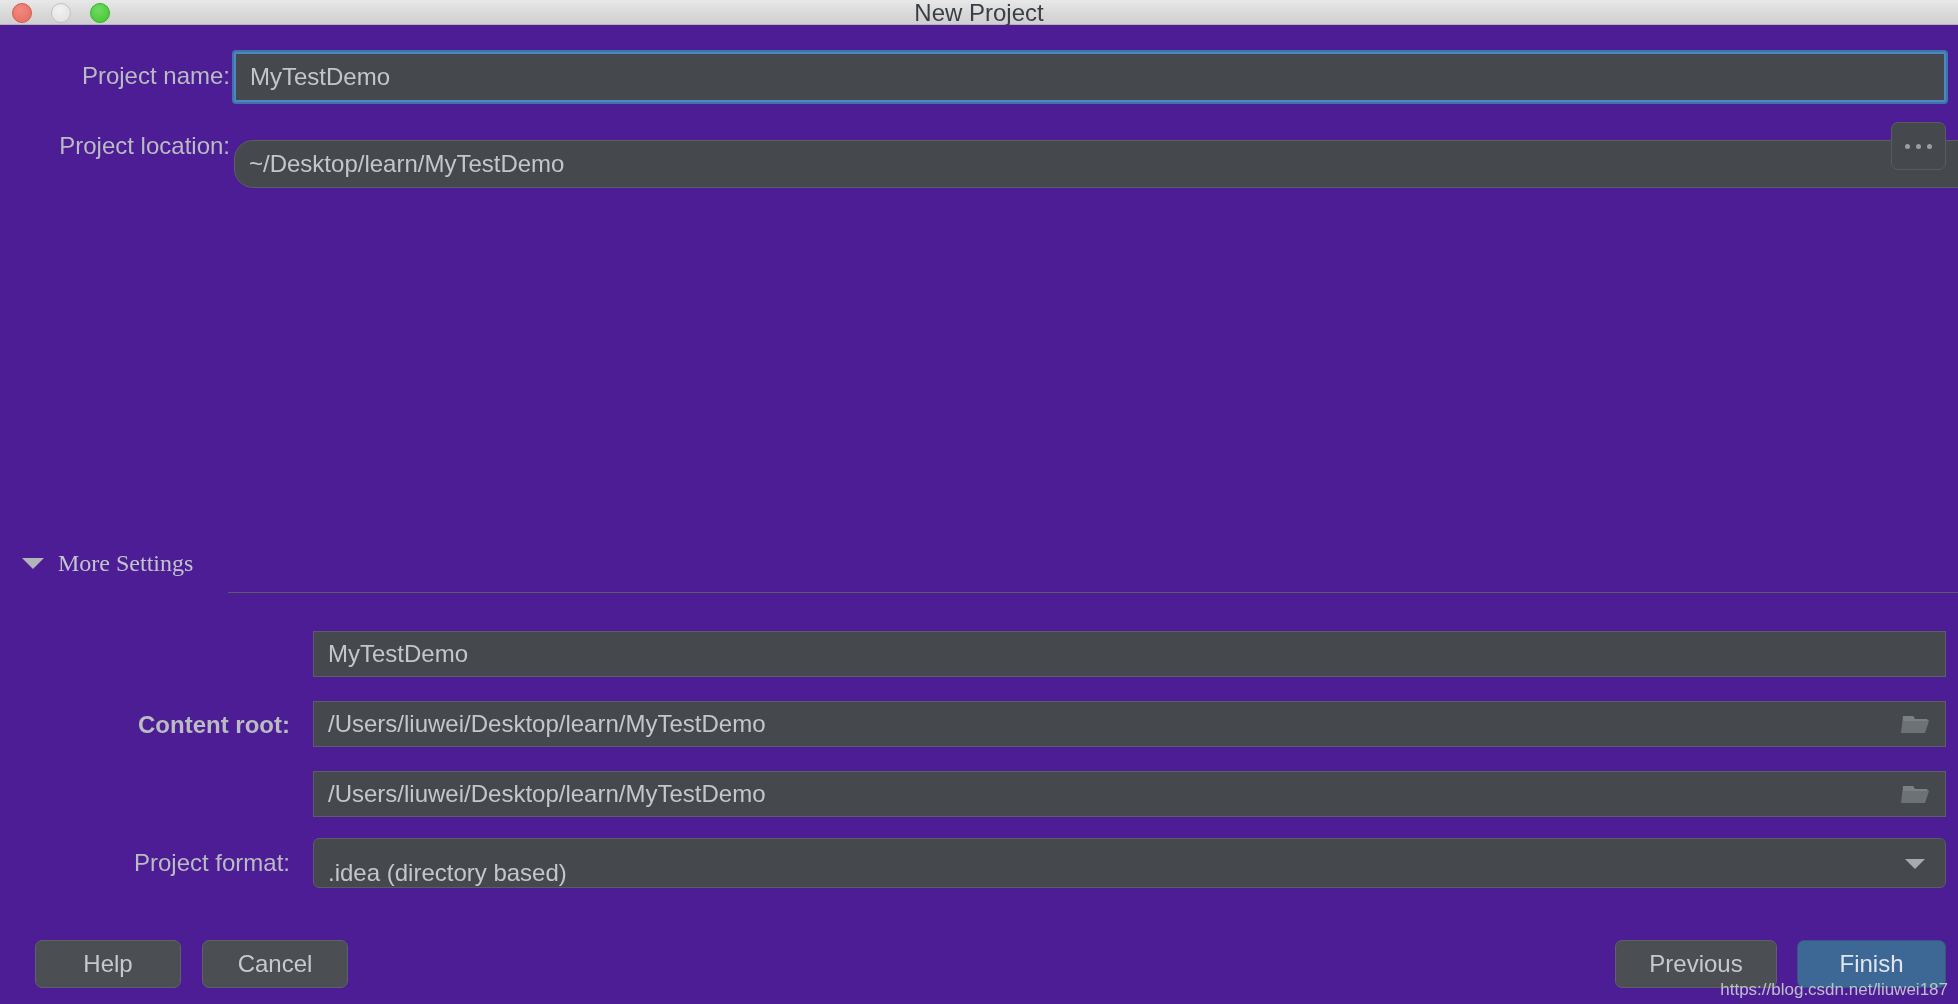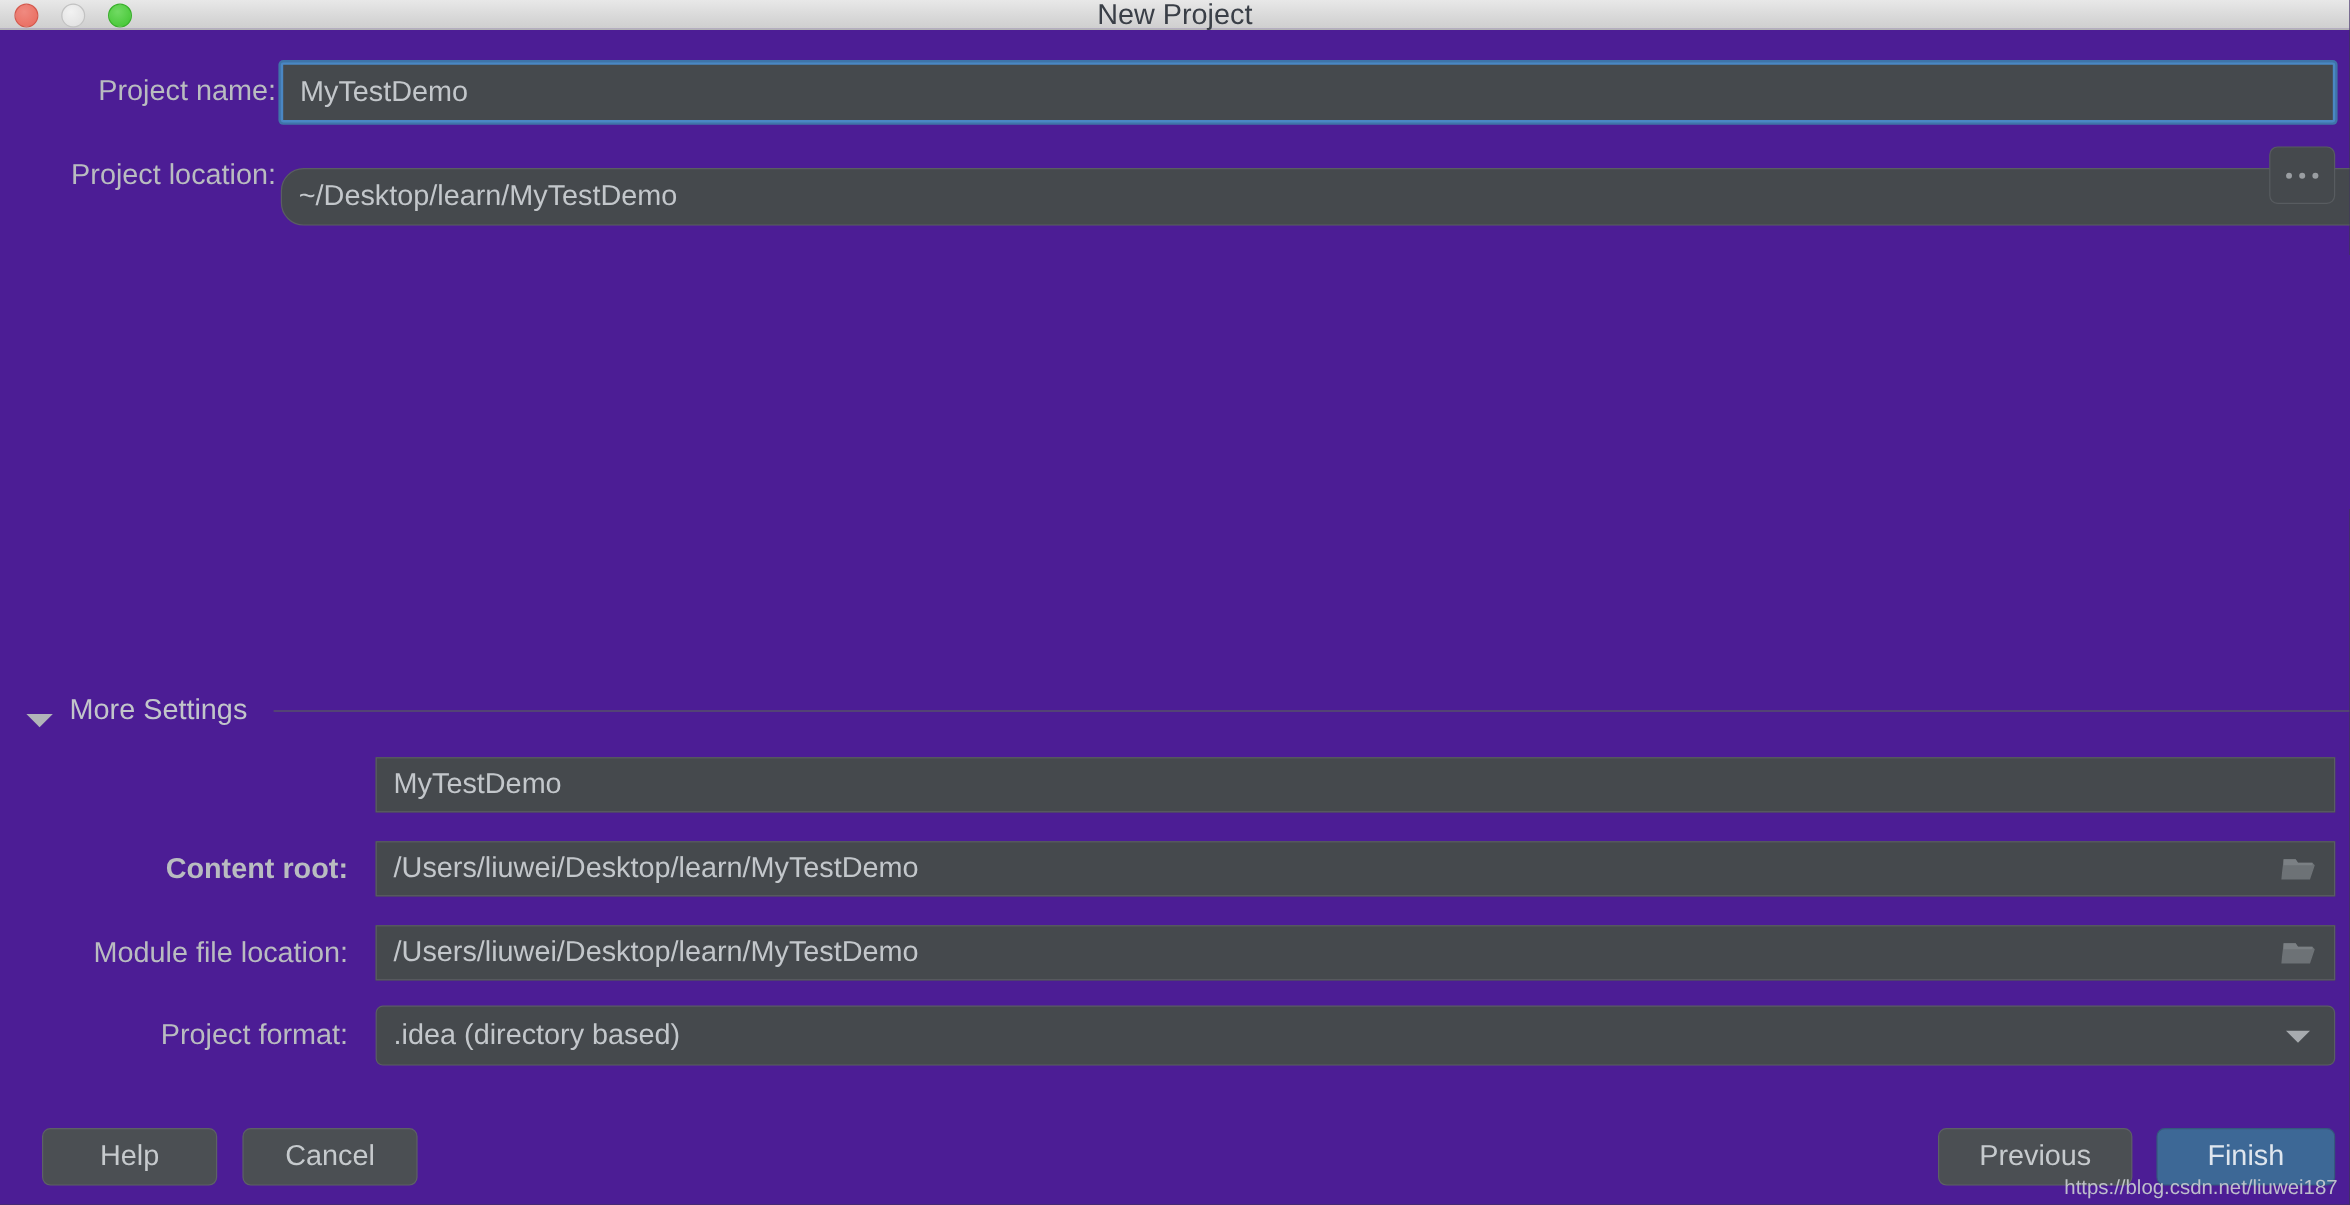--- a/index.html
+++ b/index.html
@@ -72,21 +72,21 @@
     overflow: hidden;
   }
 
   .field.focused {
     background: #45494d;
     border: 2px solid #4a87c4;
     box-shadow: 0 0 0 2px #3f74a8;
     border-radius: 2px;
   }
 
-  .field.rounded { border-radius: 6px; }
+  .field.rounded { border-radius: 6px; align-items: flex-end; }
 
   
   .dots-btn {
     position: absolute;
     background: #45494d;
     border: 1px solid #585c60;
     border-radius: 7px;
     display: flex;
     align-items: center;
     justify-content: center;
@@ -115,25 +115,26 @@
     margin-top: -4px;
     width: 0; height: 0;
     border-left: 10px solid transparent;
     border-right: 10px solid transparent;
     border-top: 10px solid #a7abaf;
   }
 
   
   .more-settings {
     position: absolute;
-    left: 22px; top: 576px;
+    left: 22px; top: 548px;
     height: 30px;
     display: flex;
-    align-items: flex-end;
+    align-items: center;
     gap: 14px;
+    font-family: Liberation Serif, serif;
   }
   .disclosure {
     width: 0; height: 0;
     border-left: 11px solid transparent;
     border-right: 11px solid transparent;
     border-top: 11px solid #b1b5b9;
   }
   .more-settings-label {
     color: #c2c6ca;
     font-size: 24px;
@@ -210,21 +211,20 @@
 
   <div class="label" style="left:0; top:711px; width:290px;font-weight:bold;">Content root:</div>
   <div class="field" style="left:313px; top:701px; width:1633px; height:46px;">
     <span>/Users/liuwei/Desktop/learn/MyTestDemo</span>
     <svg class="folder-icon" viewBox="0 0 30 24">
       <path d="M2 4 L12 4 L14 7 L26 7 L28 9 L24 21 L0 21 Z" fill="#6d7276"></path>
       <path d="M2 4 L12 4 L14 7 L26 7 L26 9 L2 9 Z" fill="#7b8084"></path>
     </svg>
   </div>
 
-  <div class="label" style="left:0; top:781px; width:290px;">Module file location:</div>
   <div class="field" style="left:313px; top:771px; width:1633px; height:46px;">
     <span>/Users/liuwei/Desktop/learn/MyTestDemo</span>
     <svg class="folder-icon" viewBox="0 0 30 24">
       <path d="M2 4 L12 4 L14 7 L26 7 L28 9 L24 21 L0 21 Z" fill="#6d7276"></path>
       <path d="M2 4 L12 4 L14 7 L26 7 L26 9 L2 9 Z" fill="#7b8084"></path>
     </svg>
   </div>
 
   <div class="label" style="left:0; top:849px; width:290px;">Project format:</div>
   <div class="field rounded" style="left:313px; top:838px; width:1633px; height:50px;">

